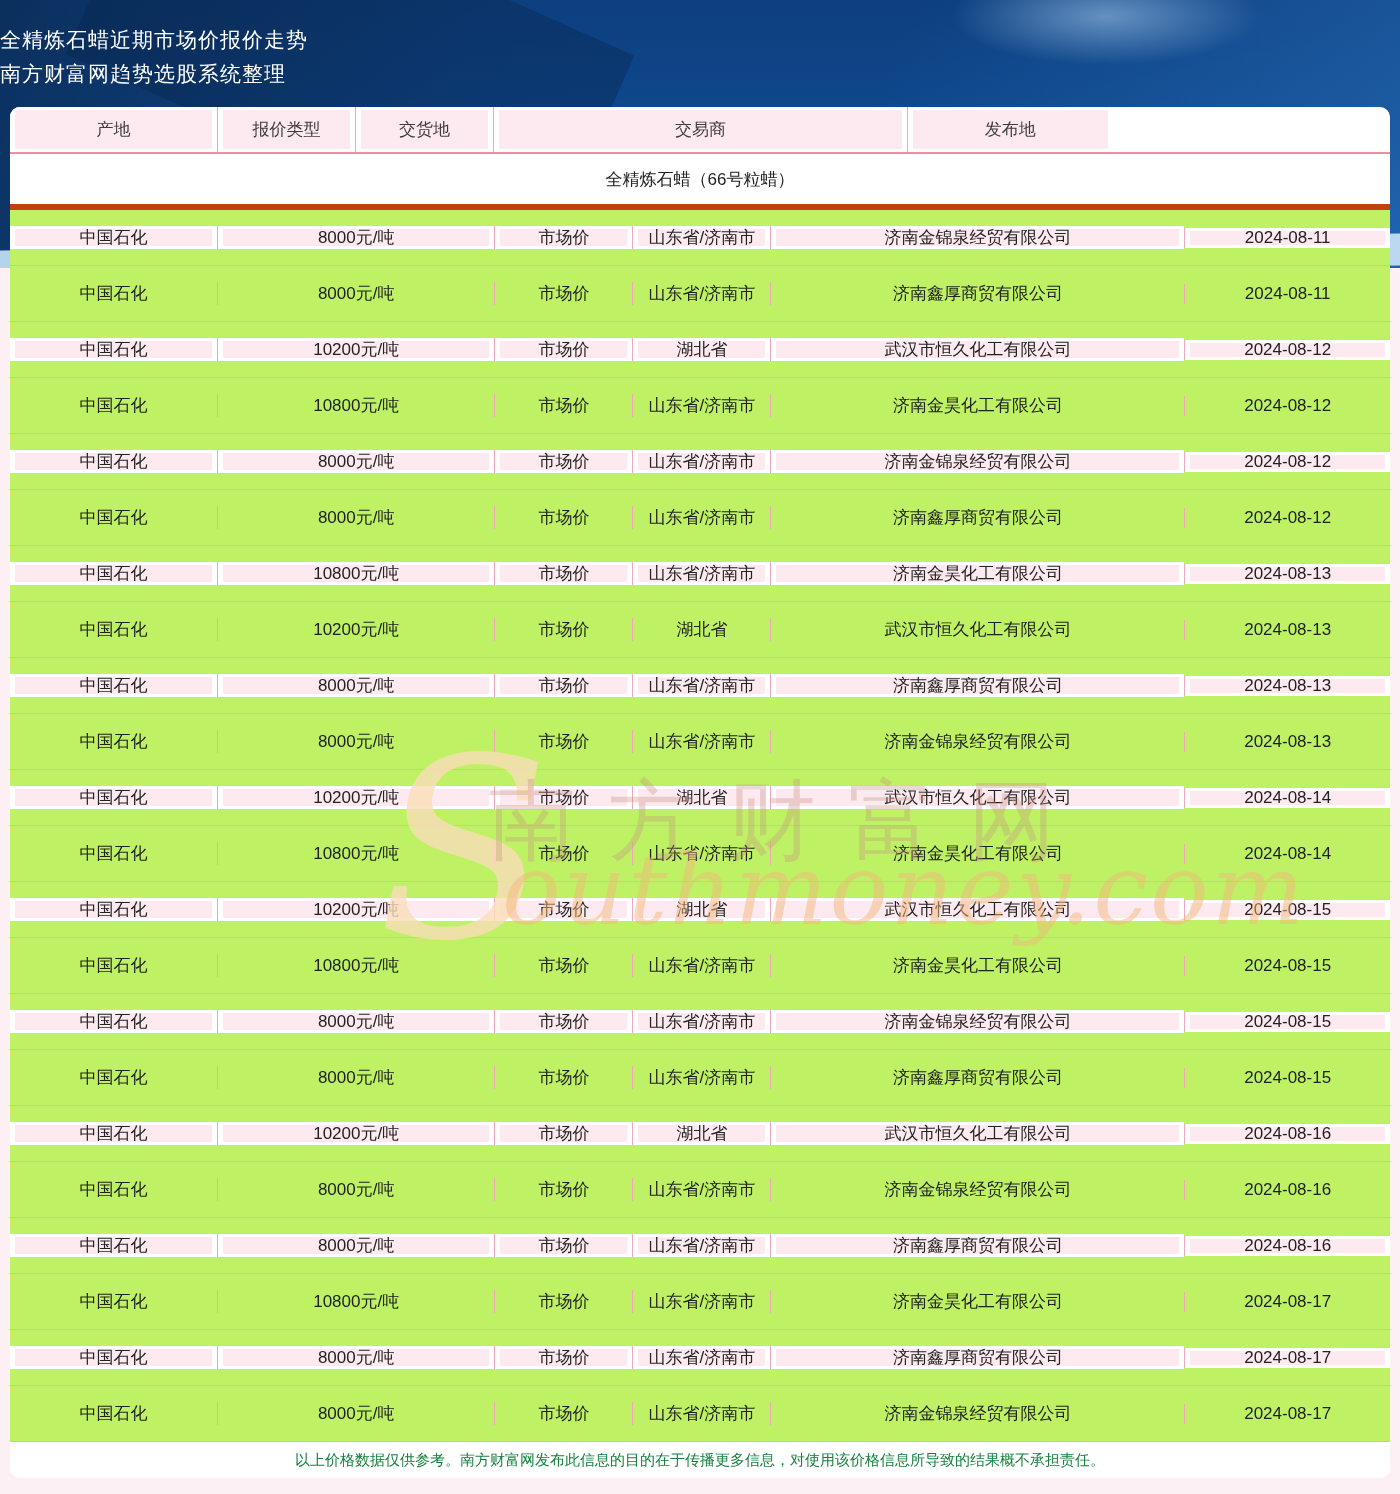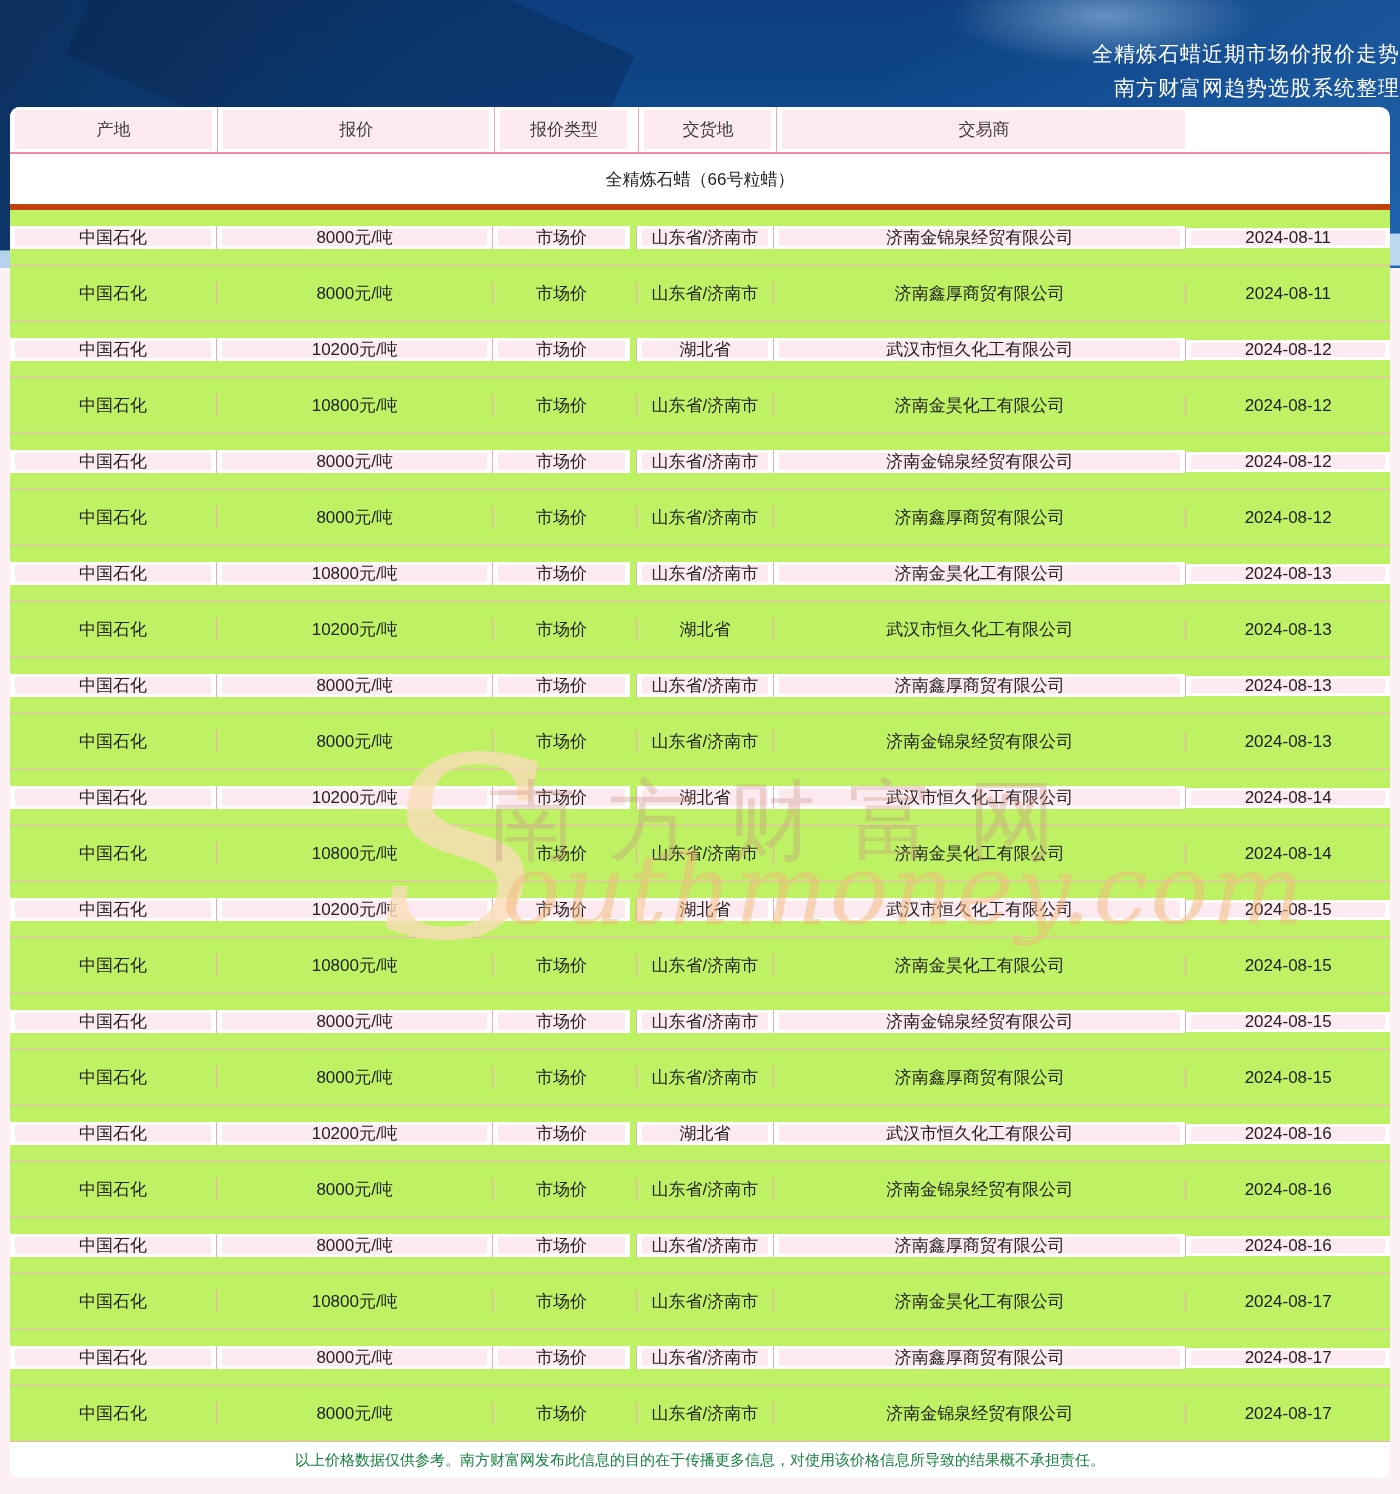--- a/index.html
+++ b/index.html
@@ -31,21 +31,21 @@
     background: rgba(9,38,76,0.38);
     transform: rotate(24deg);
   }
   .hero-band {
     position: absolute;
     bottom: -6px; left: -12px; right: -12px;
     height: 32px;
     background: linear-gradient(90deg, #b5d3ef 0%, #9ec4e7 45%, #bcd8f1 100%);
     transform: rotate(-0.7deg);
   }
-  .hero-titles { position: relative; z-index: 1; padding-top: 37px; text-align: right; color: #ffffff; }
+  .hero-titles { position: relative; z-index: 1; padding-top: 23px; text-align: left; color: #ffffff; }
   .hero-title-line { font-size: 21px; line-height: 34px; letter-spacing: 1px; }
 
   
   .card {
     position: relative;
     z-index: 2;
     margin: 0 10px;
     background: #ffffff;
     border-radius: 10px;
     overflow: hidden;
@@ -58,21 +58,21 @@
     align-items: center;
     justify-content: center;
     text-align: center;
     font-size: 17px;
     color: #222222;
   }
   .cell + .cell { border-left: 1px solid #f3a6ba; }
   .c0 { width: 15%; }
   .c1 { width: 20.1%; }
   .c2 { width: 10%; }
-  .c3 { width: 10%; margin-left: 6px; }
+  .c3 { width: 10%; }
   .c4 { width: 30%; }
   .c5 { width: 14.9%; }
 
   .thead { height: 47px; border-bottom: 2px solid #f28ba3; }
   .thead .cell {
     background: #fdeaf0;
     color: #3c3c3c;
     box-shadow: inset 5px 0 0 #fff, inset -5px 0 0 #fff, inset 0 3px 0 #fff, inset 0 -3px 0 #fff;
   }
 
@@ -147,24 +147,24 @@
     <div class="hero-title-line">南方财富网趋势选股系统整理</div>
   </div>
 </div>
 
 <div class="spacer-top"></div>
 
 <div class="card">
 
   <div class="thead">
     <div class="cell c0">产地</div>
-    <div class="cell c1">报价</div>
     <div class="cell c2">报价类型</div>
     <div class="cell c3">交货地</div>
     <div class="cell c4">交易商</div>
+    <div class="cell c5">发布地</div>
   </div>
 
   <div class="catrow">全精炼石蜡（66号粒蜡）</div>
 
   <div id="rows">
   <div class="trow pink">
     <div class="cell c0">中国石化</div>
     <div class="cell c1">8000元/吨</div>
     <div class="cell c2">市场价</div>
     <div class="cell c3">山东省/济南市</div>

